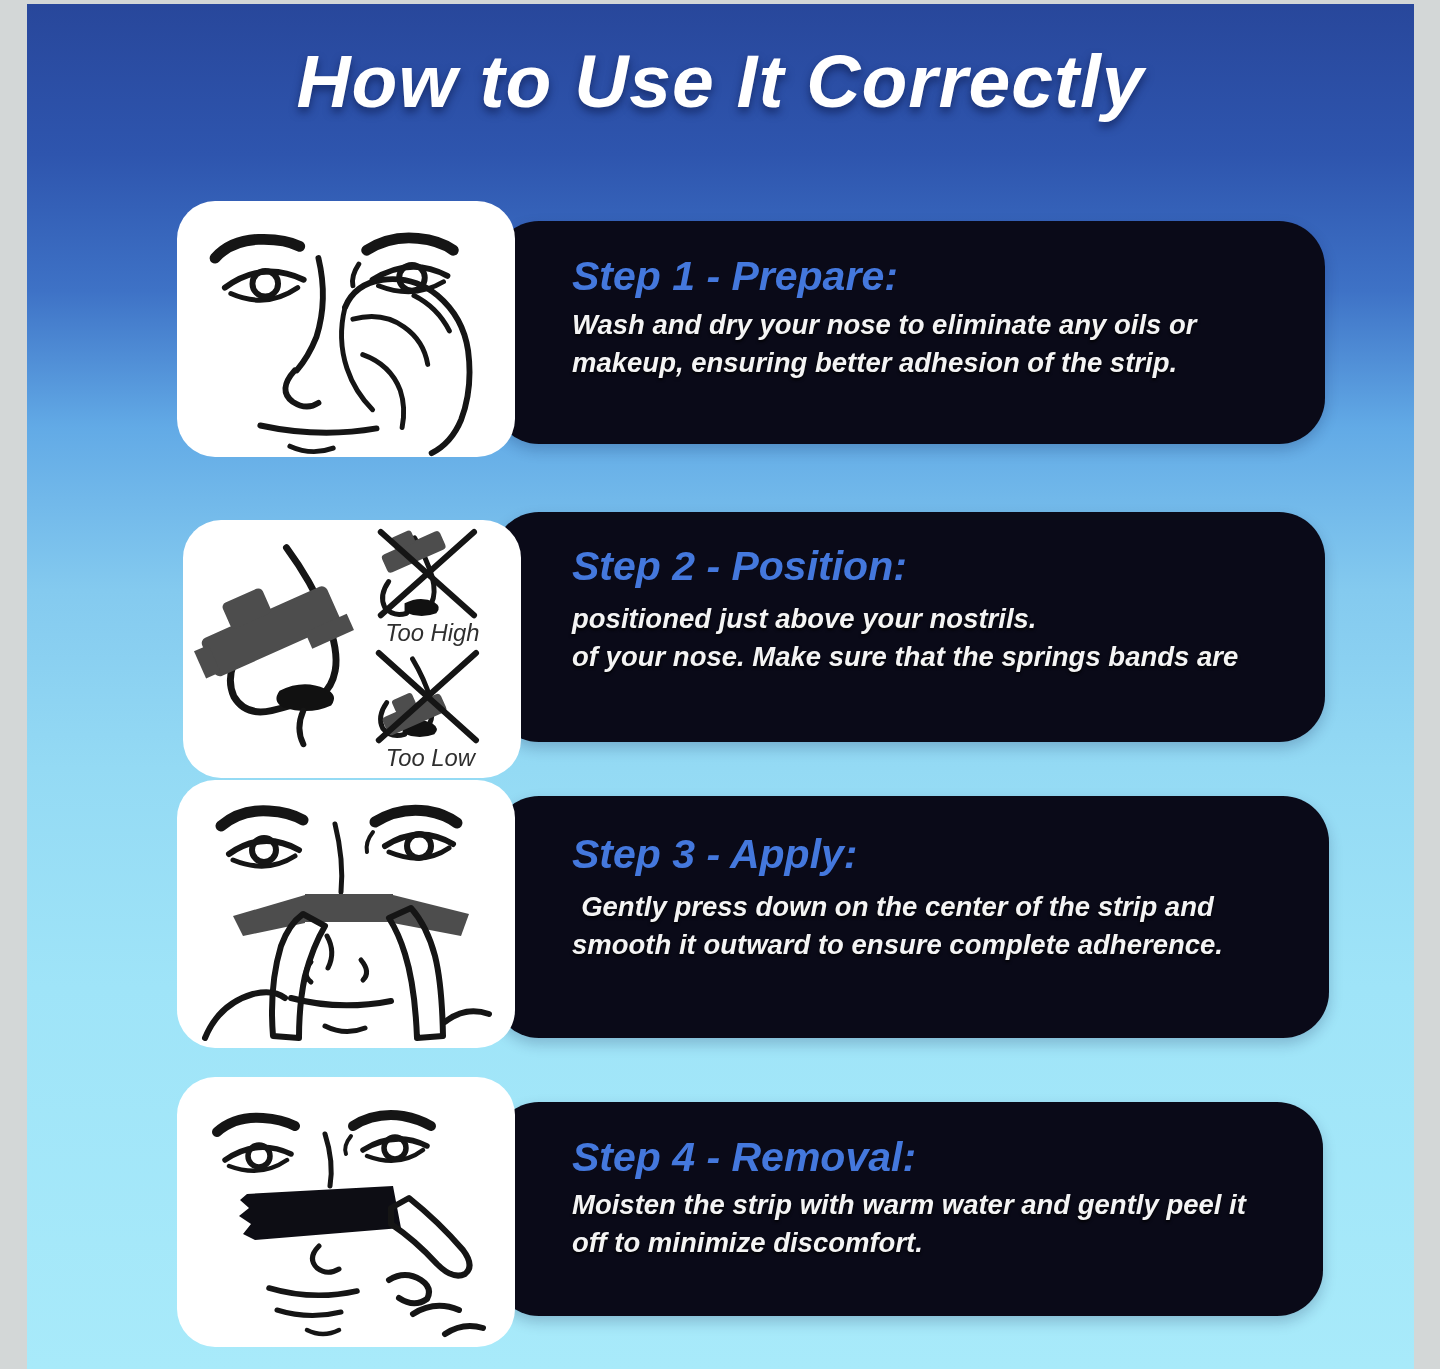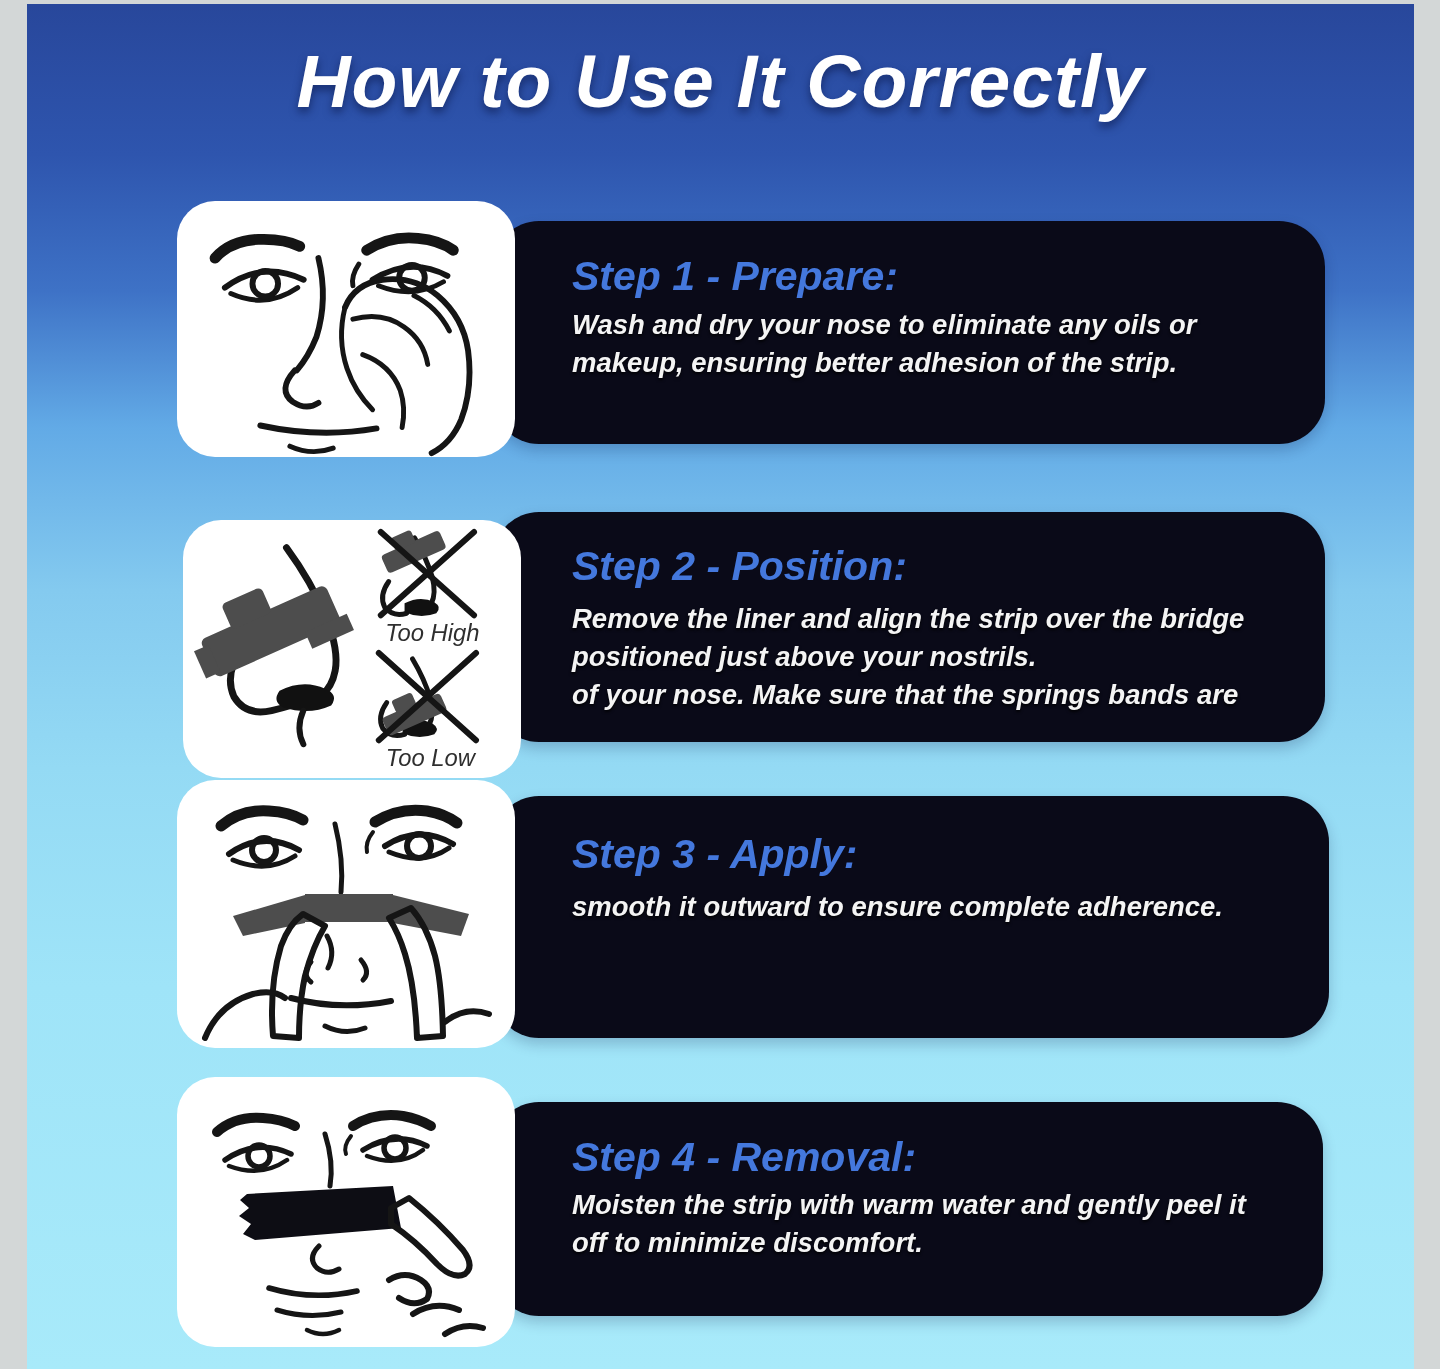--- a/index.html
+++ b/index.html
@@ -85,21 +85,20 @@
         <path class="ink" d="M176,120 Q206,112 228,128 Q248,142 252,166" stroke-width="5"></path>
         <path class="ink" d="M186,156 Q214,166 224,192 Q230,210 226,230" stroke-width="5"></path>
         <path class="ink" d="M238,96 Q262,108 274,132" stroke-width="5"></path>
         <path class="ink" d="M168,108 Q160,140 170,170 Q178,194 196,212" stroke-width="5"></path>
       </svg>
     </div>
 
     <div class="darkbox" style="left:466px; top:508px; width:832px; height:230px;">
       <h2 style="top:32px;">Step 2 - Position:</h2>
       <div class="body" style="top:88px;">
-        <div class="line">Remove the liner and align the strip over the bridge</div>
         <div class="line">positioned just above your nostrils.</div>
         <div class="line">of your nose. Make sure that the springs bands are</div>
       </div>
     </div>
     <div class="card" style="left:156px; top:490px; height:258px;margin-top:26px;">
       <svg viewBox="0 0 338 260">
 
         <path class="ink" d="M103,28 Q128,62 143,98 Q156,132 152,152 Q149,168 138,177" stroke-width="7"></path>
         <path class="ink" d="M58,128 Q40,156 50,178 Q62,198 88,192 Q110,187 128,180" stroke-width="7"></path>
         <path d="M96,172 Q120,160 142,170 Q156,176 148,187 Q126,197 100,189 Q88,183 96,172 Z" fill="#111111"></path>
@@ -136,20 +135,21 @@
           <path class="ink" d="M196,134 L294,222" stroke-width="6"></path>
           <path class="ink" d="M294,134 L196,222" stroke-width="6"></path>
           <text class="anno-label" x="248" y="248">Too Low</text>
         </g>
       </svg>
     </div>
 
     <div class="darkbox" style="left:466px; top:792px; width:836px; height:242px;text-align:center;">
       <h2 style="top:36px;">Step 3 - Apply:</h2>
       <div class="body" style="top:92px;">
+        <div class="line">Gently press down on the center of the strip and</div>
         <div class="line">smooth it outward to ensure complete adherence.</div>
       </div>
     </div>
     <div class="card" style="left:150px; top:776px; height:268px;">
       <svg viewBox="0 0 338 260">
         <path class="ink" d="M44,42 q20,-17 48,-15 q20,1 34,9" stroke-width="11"></path>
         <path class="ink" d="M198,38 q24,-15 52,-11 q18,3 30,12" stroke-width="11"></path>
         <path class="ink" d="M52,70 Q86,46 122,66" stroke-width="6"></path>
         <path class="ink" d="M56,76 Q90,90 118,72" stroke-width="5"></path>
         <circle class="ink" cx="87" cy="66" r="12" stroke-width="6"></circle>

